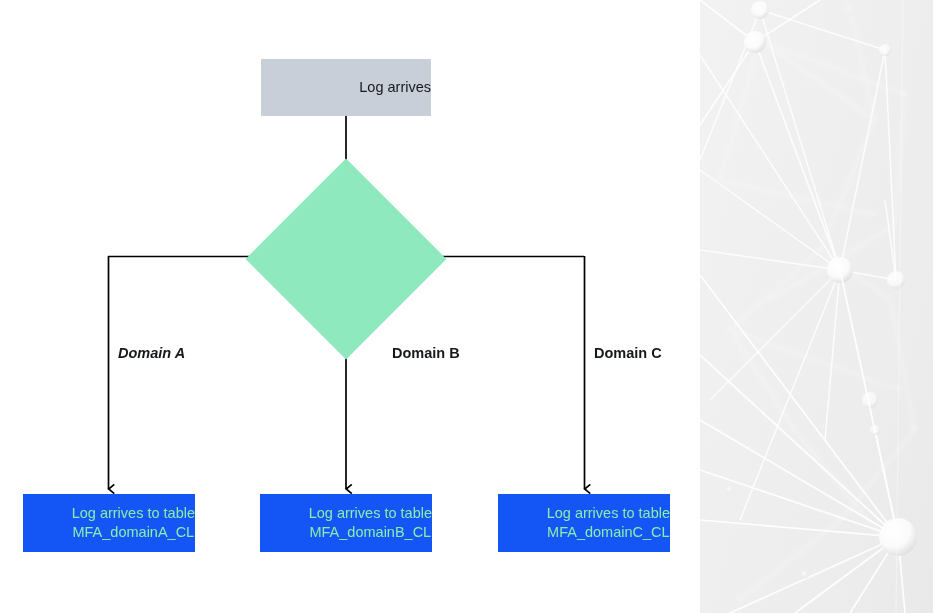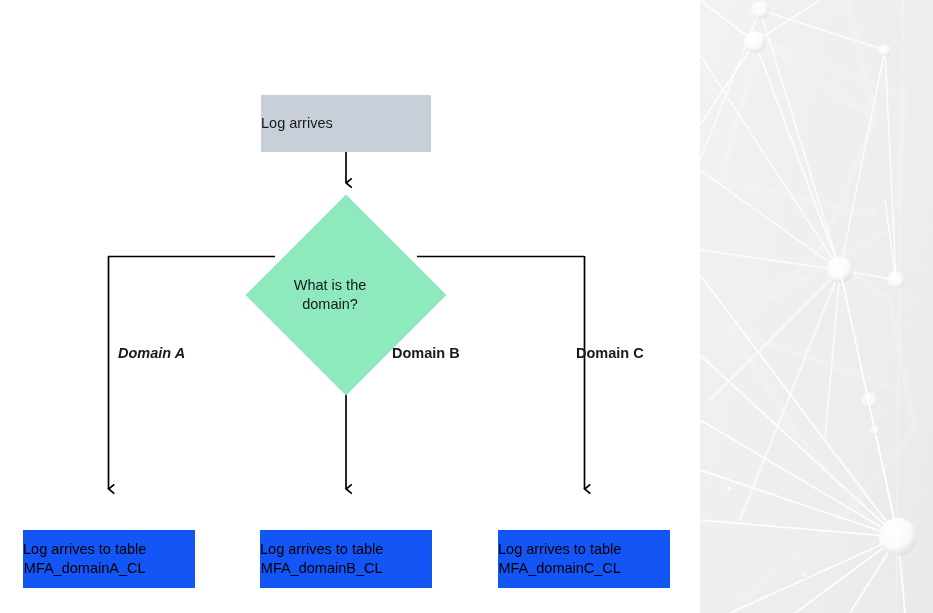--- a/index.html
+++ b/index.html
@@ -54,24 +54,23 @@
     top: 0;
     display: block;
   }
 
   
   .node {
     position: absolute;
     box-sizing: border-box;
     display: flex;
     align-items: center;
-    justify-content: flex-start;
+    justify-content: flex-end;
     text-align: center;
     line-height: 1.28;
-    margin-top: 36px;
   }
 
   .node-start {
     left: 261px;
     top: 59px;
     width: 170px;
     height: 57px;
     background: #c9cfd9;
     color: #16191d;
     font-size: 14.5px;
@@ -99,40 +98,40 @@
     color: #16191d;
     font-size: 14.5px;
     line-height: 1.3;
     width: 110px;
   }
 
   .node-terminal {
     width: 172px;
     height: 58px;
     background: #1355f5;
-    color: #000000;
+    color: #86efac;
     font-size: 14.5px;
     top: 494px;
   }
   .node-terminal.pos-a { left: 23px; }
   .node-terminal.pos-b { left: 260px; }
   .node-terminal.pos-c { left: 498px; }
 
   
   .branch-label {
     position: absolute;
     font-size: 14.5px;
     font-weight: bold;
     color: #16191d;
     white-space: nowrap;
     top: 345px;
   }
   .branch-label.lbl-a { left: 118px; font-style: italic; }
   .branch-label.lbl-b { left: 356px; margin-left: 36px; }
-  .branch-label.lbl-c { left: 576px; }
+  .branch-label.lbl-c { left: 594px; }
 </style>
 </head>
 <body>
 
 <div id="canvas">
 
   <div class="flow-layer">
 
     <svg class="edges" width="700" height="613" viewBox="0 0 700 613">
       <defs>
@@ -152,24 +151,20 @@
 
       <line x1="584.5" y1="256" x2="584.5" y2="489" stroke="#000000" stroke-width="1.7" marker-end="url(#arrowV)"></line>
     </svg>
 
     <div class="node node-start">
       <span>Log arrives</span>
     </div>
 
     <div class="node node-decision">
       <div class="diamond-shape"></div>
-      <div class="diamond-label">
-        <span>What is the</span><br>
-        <span>domain?</span>
-      </div>
     </div>
 
     <div class="branch-label lbl-a">Domain A</div>
     <div class="branch-label lbl-b">Domain B</div>
     <div class="branch-label lbl-c">Domain C</div>
 
     <div class="node node-terminal pos-a">
       <div>
         <span>Log arrives to table</span><br>
         <span>MFA_domainA_CL</span>

